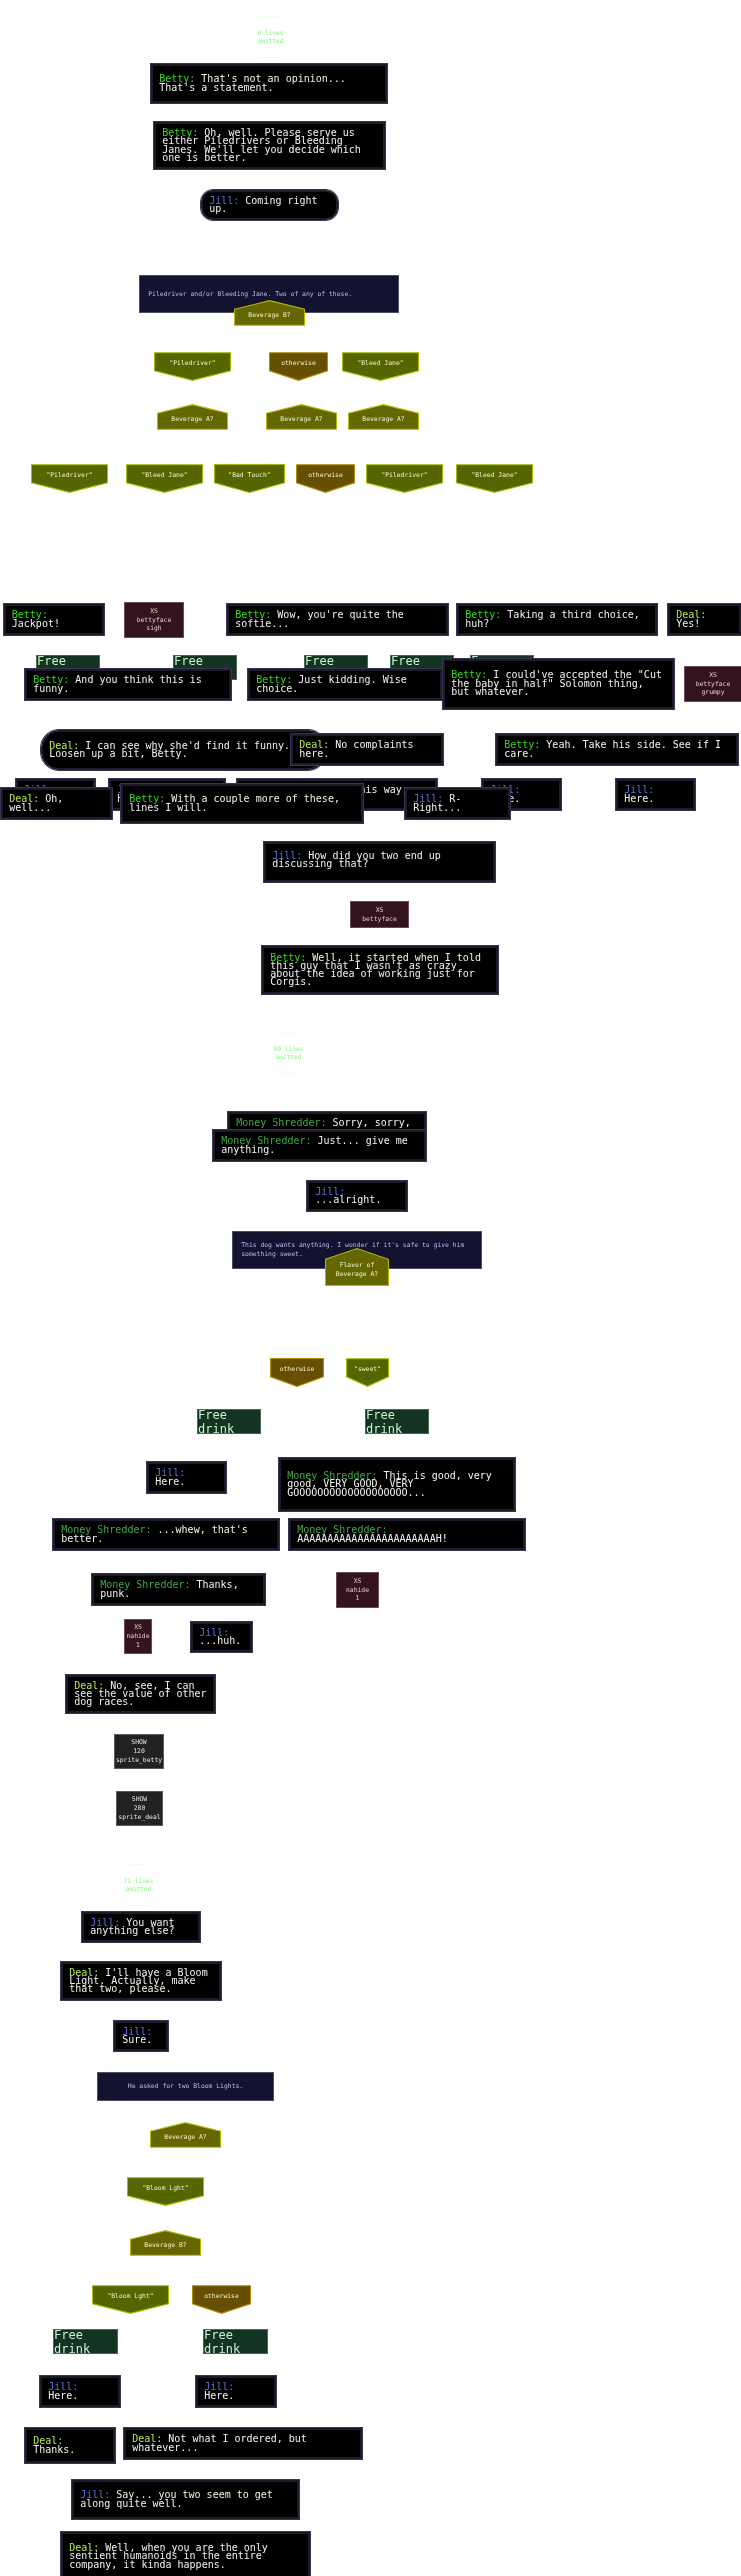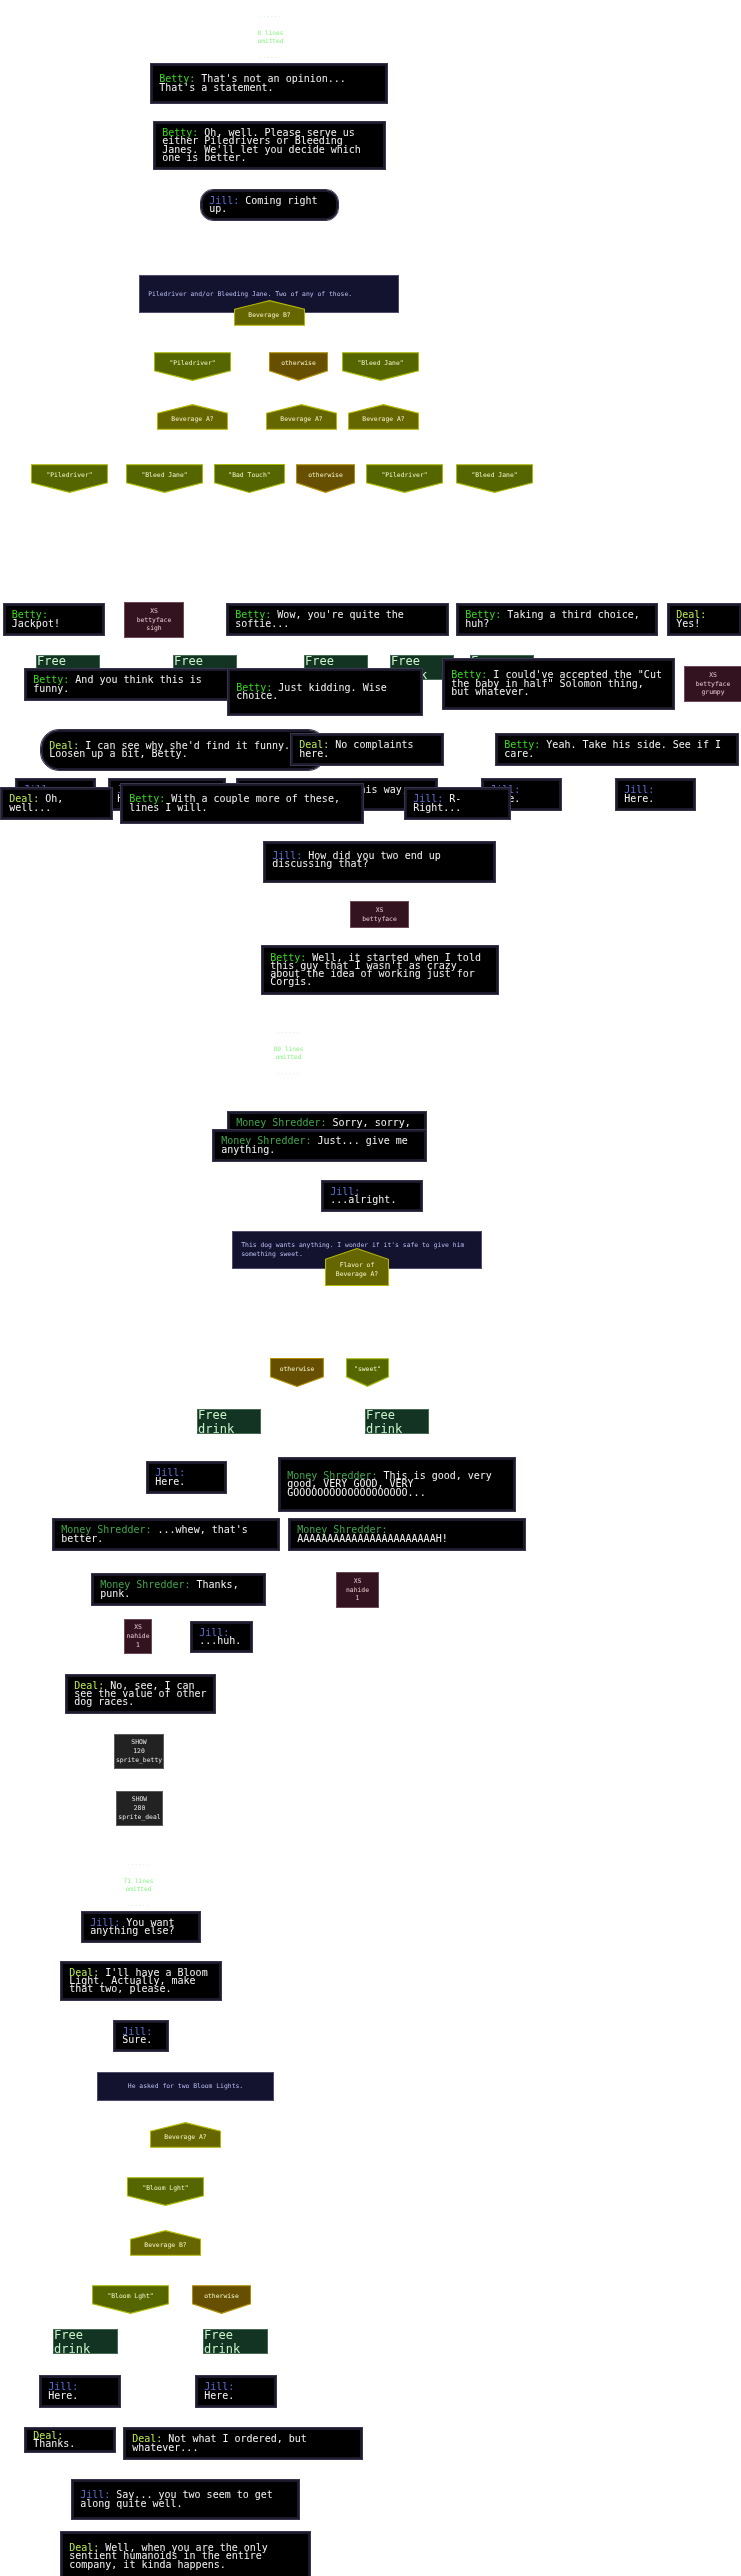--- a/index.html
+++ b/index.html
@@ -168,21 +168,21 @@
 <div class="n dlg" style="left:457px;top:604px;width:200px;height:31px;justify-content:center;">
     <span class="t"><span class="spk" style="color: rgb(53, 216, 26);">Betty: </span><span>Taking a third choice, huh?</span></span>
   </div>
 <div class="n dlg" style="left:668px;top:604px;width:73px;height:31px;justify-content:center;">
     <span class="t"><span class="spk" style="color: rgb(184, 232, 74);">Deal: </span><span>Yes!</span></span>
   </div>
 
 <div class="n dlg" style="left:25px;top:669px;width:206px;height:31px;">
     <span class="t"><span class="spk" style="color: rgb(53, 216, 26);">Betty: </span><span>And you think this is funny.</span></span>
   </div>
-<div class="n dlg" style="left:228px;top:669px;width:194px;height:46px;">
+<div class="n dlg" style="left:248px;top:669px;width:194px;height:31px;">
     <span class="t"><span class="spk" style="color: rgb(53, 216, 26);">Betty: </span><span>Just kidding. Wise choice.</span></span>
   </div>
 <div class="n dlg" style="left:443px;top:659px;width:231px;height:50px;align-items:flex-start;padding-top:10.3px;">
     <span class="t"><span class="spk" style="color: rgb(53, 216, 26);">Betty: </span><span>I could've accepted the "Cut the baby in half" Solomon thing, but whatever.</span></span>
   </div>
 <div class="n xs" style="left:684px;top:666px;width:58px;height:36px;">XS
 bettyface
 grumpy</div>
 
 <div class="n dlg" style="left:41px;top:730px;width:285px;height:40px;border-radius:18px;">
@@ -220,21 +220,21 @@
 omitted</div>
   <div class="dots">......</div>
 </div>
 
 <div class="n dlg" style="left:228px;top:1080px;width:198px;height:31px;margin-top:32px;">
     <span class="t"><span class="spk" style="color: rgb(62, 166, 74);">Money Shredder: </span><span>Sorry, sorry, sorry...</span></span>
   </div>
 <div class="n dlg" style="left:213px;top:1130px;width:213px;height:31px;">
     <span class="t"><span class="spk" style="color: rgb(62, 166, 74);">Money Shredder: </span><span>Just... give me anything.</span></span>
   </div>
-<div class="n dlg" style="left:322px;top:1181px;width:100px;height:30px;justify-content:center;">
+<div class="n dlg" style="left:307px;top:1181px;width:100px;height:30px;justify-content:center;">
     <span class="t"><span class="spk" style="color: rgb(91, 111, 214);">Jill: </span><span>...alright.</span></span>
   </div>
 <div class="n narr" style="left:232px;top:1231px;width:250px;height:38px;">This dog wants anything. I wonder if it's safe to give him something sweet.</div>
 
 <div class="n sel" style="left:325px;top:1248px;width:64px;height:38px;">
     <svg viewBox="0 0 125 74">
       <polygon points="1,22 62.5,1 124,22 124,73 1,73" fill="#666600" stroke="#b5b800" stroke-width="2"></polygon>
     </svg>
     <span style="white-space: pre-line;">Flavor of
 Beverage A?</span>
@@ -341,21 +341,21 @@
 
 <div class="n free" style="left:53px;top:2329px;width:65px;height:25px;">Free drink</div>
 <div class="n free" style="left:203px;top:2329px;width:65px;height:25px;">Free drink</div>
 
 <div class="n dlg" style="left:40px;top:2376px;width:80px;height:31px;justify-content:center;">
     <span class="t"><span class="spk" style="color: rgb(91, 111, 214);">Jill: </span><span>Here.</span></span>
   </div>
 <div class="n dlg" style="left:196px;top:2376px;width:80px;height:31px;justify-content:center;">
     <span class="t"><span class="spk" style="color: rgb(91, 111, 214);">Jill: </span><span>Here.</span></span>
   </div>
-<div class="n dlg" style="left:25px;top:2428px;width:90px;height:24px;justify-content:flex-start;">
+<div class="n dlg" style="left:25px;top:2428px;width:90px;height:35px;justify-content:flex-start;">
     <span class="t"><span class="spk" style="color: rgb(184, 232, 74);">Deal: </span><span>Thanks.</span></span>
   </div>
 <div class="n dlg" style="left:124px;top:2428px;width:238px;height:31px;justify-content:center;">
     <span class="t"><span class="spk" style="color: rgb(184, 232, 74);">Deal: </span><span>Not what I ordered, but whatever...</span></span>
   </div>
 <div class="n dlg" style="left:72px;top:2480px;width:227px;height:39px;">
     <span class="t"><span class="spk" style="color: rgb(91, 111, 214);">Jill: </span><span>Say... you two seem to get along quite well.</span></span>
   </div>
 <div class="n dlg" style="left:61px;top:2532px;width:249px;height:49px;">
     <span class="t"><span class="spk" style="color: rgb(184, 232, 74);">Deal: </span><span>Well, when you are the only sentient humanoids in the entire company, it kinda happens.</span></span>

